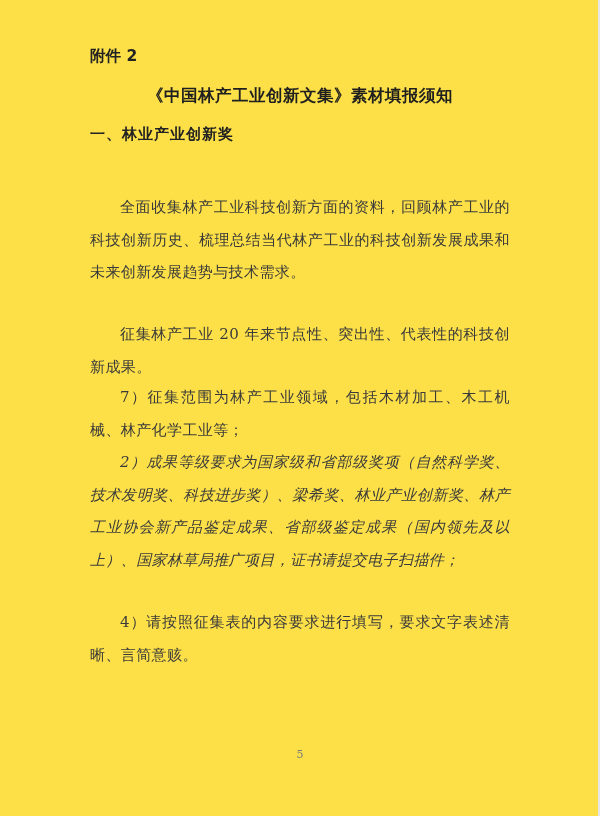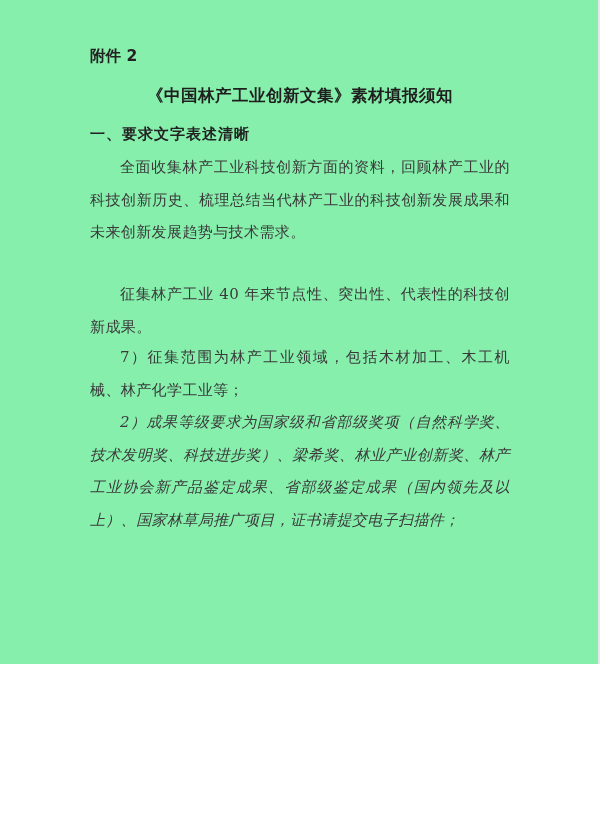--- a/index.html
+++ b/index.html
@@ -1,21 +1,21 @@
 <!DOCTYPE html>
 <html><head>
 <meta charset="utf-8">
 <style>
   * { margin: 0; padding: 0; box-sizing: border-box; }
   html, body { background: #ffffff; }
   .page {
     position: relative;
     width: 600px;
-    height: 664px;
-    background: #86efac;
+    height: 816px;
+    background: #fde047;
     overflow: hidden;
     font-family: "DejaVu Serif", serif;
     color: #333333;
   }
   .scan-edge-right {
     position: absolute;
     top: 0;
     right: 0;
     width: 2px;
     height: 100%;
@@ -55,20 +55,21 @@
   .h1 { top: 122px; }
   .h2 { top: 250px; }
   .h3 { top: 313px; }
   .para {
     font-size: 15px;
     line-height: 32.5px;
     text-align: justify;
     text-indent: 2em;
     color: #3a3a3a;
     letter-spacing: 0.4px;
+    margin-top: 40px;
   }
   .p1 { top: 151px; }
   .p2 { top: 278px; }
   .p3 { top: 341px; }
   .p4 { top: 406px; font-style: italic; }
   .p5 { top: 534px; }
   .p6 { top: 566px; }
   .page-number {
     position: absolute;
     top: 747px;
@@ -83,31 +84,32 @@
 </style>
 </head>
 <body>
 
 <div class="page">
 
   <div class="block attachment-label">附件 2</div>
 
   <div class="block doc-title">《中国林产工业创新文集》素材填报须知</div>
 
-  <div class="block sec-heading h1">一、要求文字表述清晰</div>
+  <div class="block sec-heading h1">一、林业产业创新奖</div>
 
   <p class="block para p1">全面收集林产工业科技创新方面的资料，回顾林产工业的科技创新历史、梳理总结当代林产工业的科技创新发展成果和未来创新发展趋势与技术需求。</p>
 
 
-  <p class="block para p2">征集林产工业 40 年来节点性、突出性、代表性的科技创新成果。</p>
+  <p class="block para p2">征集林产工业 20 年来节点性、突出性、代表性的科技创新成果。</p>
 
 
   <p class="block para p3">7）征集范围为林产工业领域，包括木材加工、木工机械、林产化学工业等；</p>
 
   <p class="block para p4">2）成果等级要求为国家级和省部级奖项（自然科学奖、技术发明奖、科技进步奖）、梁希奖、林业产业创新奖、林产工业协会新产品鉴定成果、省部级鉴定成果（国内领先及以上）、国家林草局推广项目，证书请提交电子扫描件；</p>
 
 
+  <p class="block para p6">4）请按照征集表的内容要求进行填写，要求文字表述清晰、言简意赅。</p>
 
   <div class="page-number">5</div>
 
   <div class="scan-edge-right"></div>
 
 </div>
 
 </body></html>

